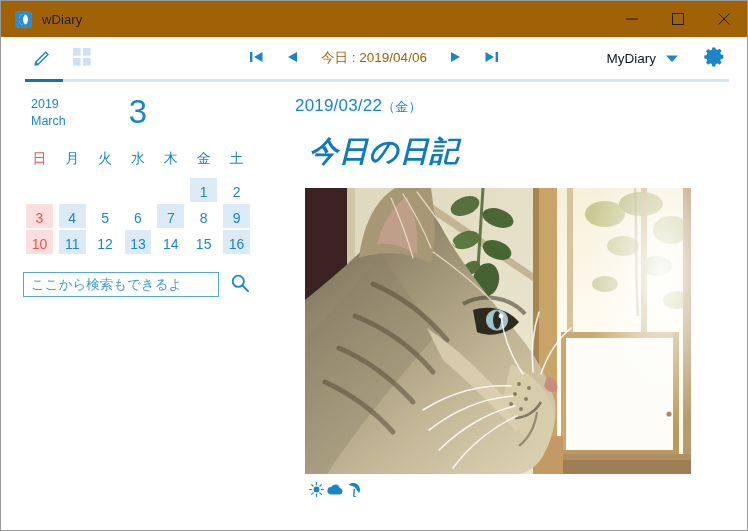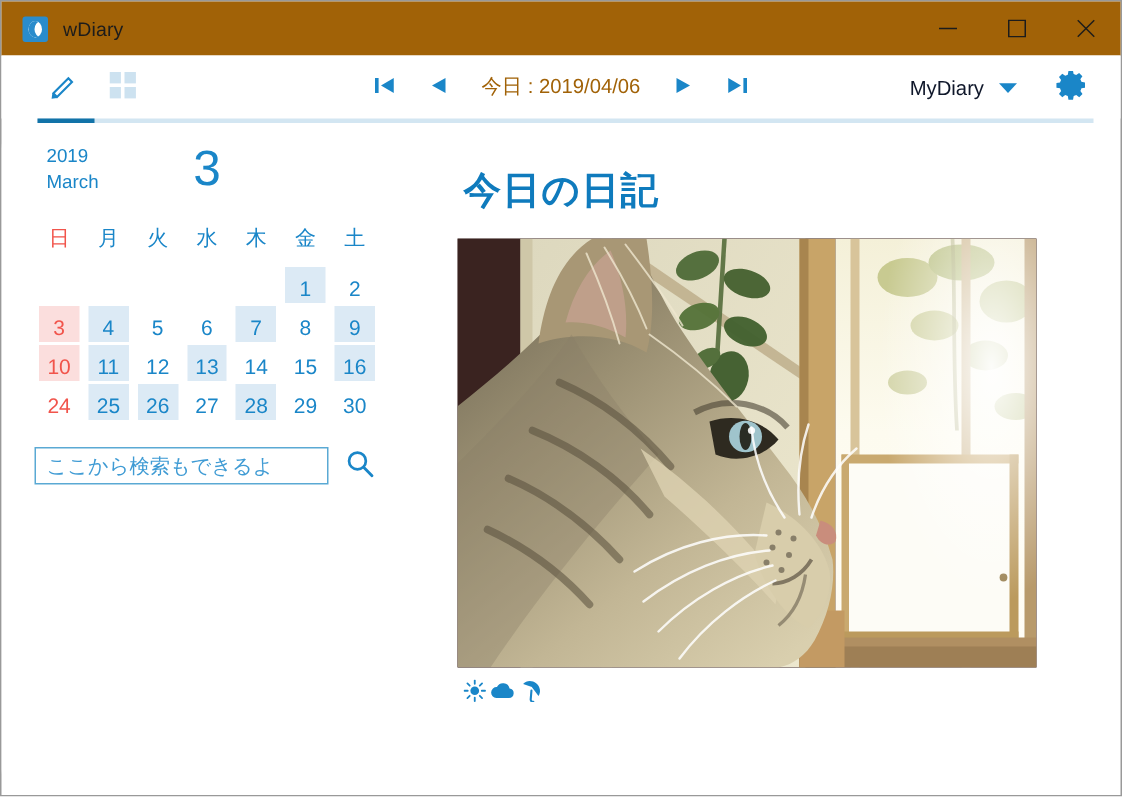--- a/index.html
+++ b/index.html
@@ -278,25 +278,26 @@
     overflow: hidden;
   }
   #entry-date {
     font-size: 17px;
     color: #1a86c8;
     margin: 2px 0 0 2px;
     letter-spacing: .2px;
   }
   #entry-date .wd { font-size: 13px; }
   #entry-title {
-    font-size: 25px;
+    font-size: 29px;
     font-weight: bold;
     color: #0f7bbd;
     margin: 16px 0 0 16px;
     letter-spacing: 1px;
+    font-style: italic;
   }
   #photo-wrap {
     margin: 16px 0 0 12px;
     width: 386px;
     height: 286px;
     overflow: hidden;
     position: relative;
     background: #3a2320;
   }
   #photo-wrap svg { display: block; width: 386px; height: 286px; }
@@ -521,62 +522,42 @@
               <td>
                 <span class="daycell">14</span>
               </td>
               <td>
                 <span class="daycell">15</span>
               </td>
               <td>
                 <span class="daycell has-entry">16</span>
               </td>
             </tr>
-            <tr>
-              <td>
-                <span class="daycell sun">24</span>
-              </td>
-              <td>
-                <span class="daycell has-entry">25</span>
-              </td>
-              <td>
-                <span class="daycell has-entry">26</span>
-              </td>
-              <td>
-                <span class="daycell">27</span>
-              </td>
-              <td>
-                <span class="daycell has-entry">28</span>
-              </td>
-              <td>
-                <span class="daycell">29</span>
-              </td>
-              <td>
-                <span class="daycell">30</span>
-              </td>
-            </tr>
           </tbody>
       </table>
 
       <div id="search-row">
         <input id="search-input" type="text" placeholder="ここから検索もできるよ" value="" style="">
         <button id="search-btn">
           <span>
             <svg width="20" height="20" viewBox="0 0 20 20">
               <circle cx="8.3" cy="8.3" r="5.6" fill="none" stroke="#1a86c8" stroke-width="1.8"></circle>
               <line x1="12.6" y1="12.6" x2="18" y2="18.2" stroke="#1a86c8" stroke-width="1.9" stroke-linecap="round"></line>
             </svg>
           </span>
         </button>
       </div>
 
     </div>
 
     <div id="content">
 
+      <div id="entry-date">
+        <span>2019/03/22</span><span class="wd">（金）</span>
+      </div>
 
       <div id="entry-title">今日の日記</div>
 
       <div id="photo-wrap">
         <svg viewBox="0 0 386 286" preserveAspectRatio="none">
           <defs>
             <linearGradient id="skyG" x1="0" y1="0" x2="0" y2="1">
               <stop offset="0%" stop-color="#f4f0d8"></stop>
               <stop offset="45%" stop-color="#fdfbef"></stop>
               <stop offset="100%" stop-color="#fffdf6"></stop>

